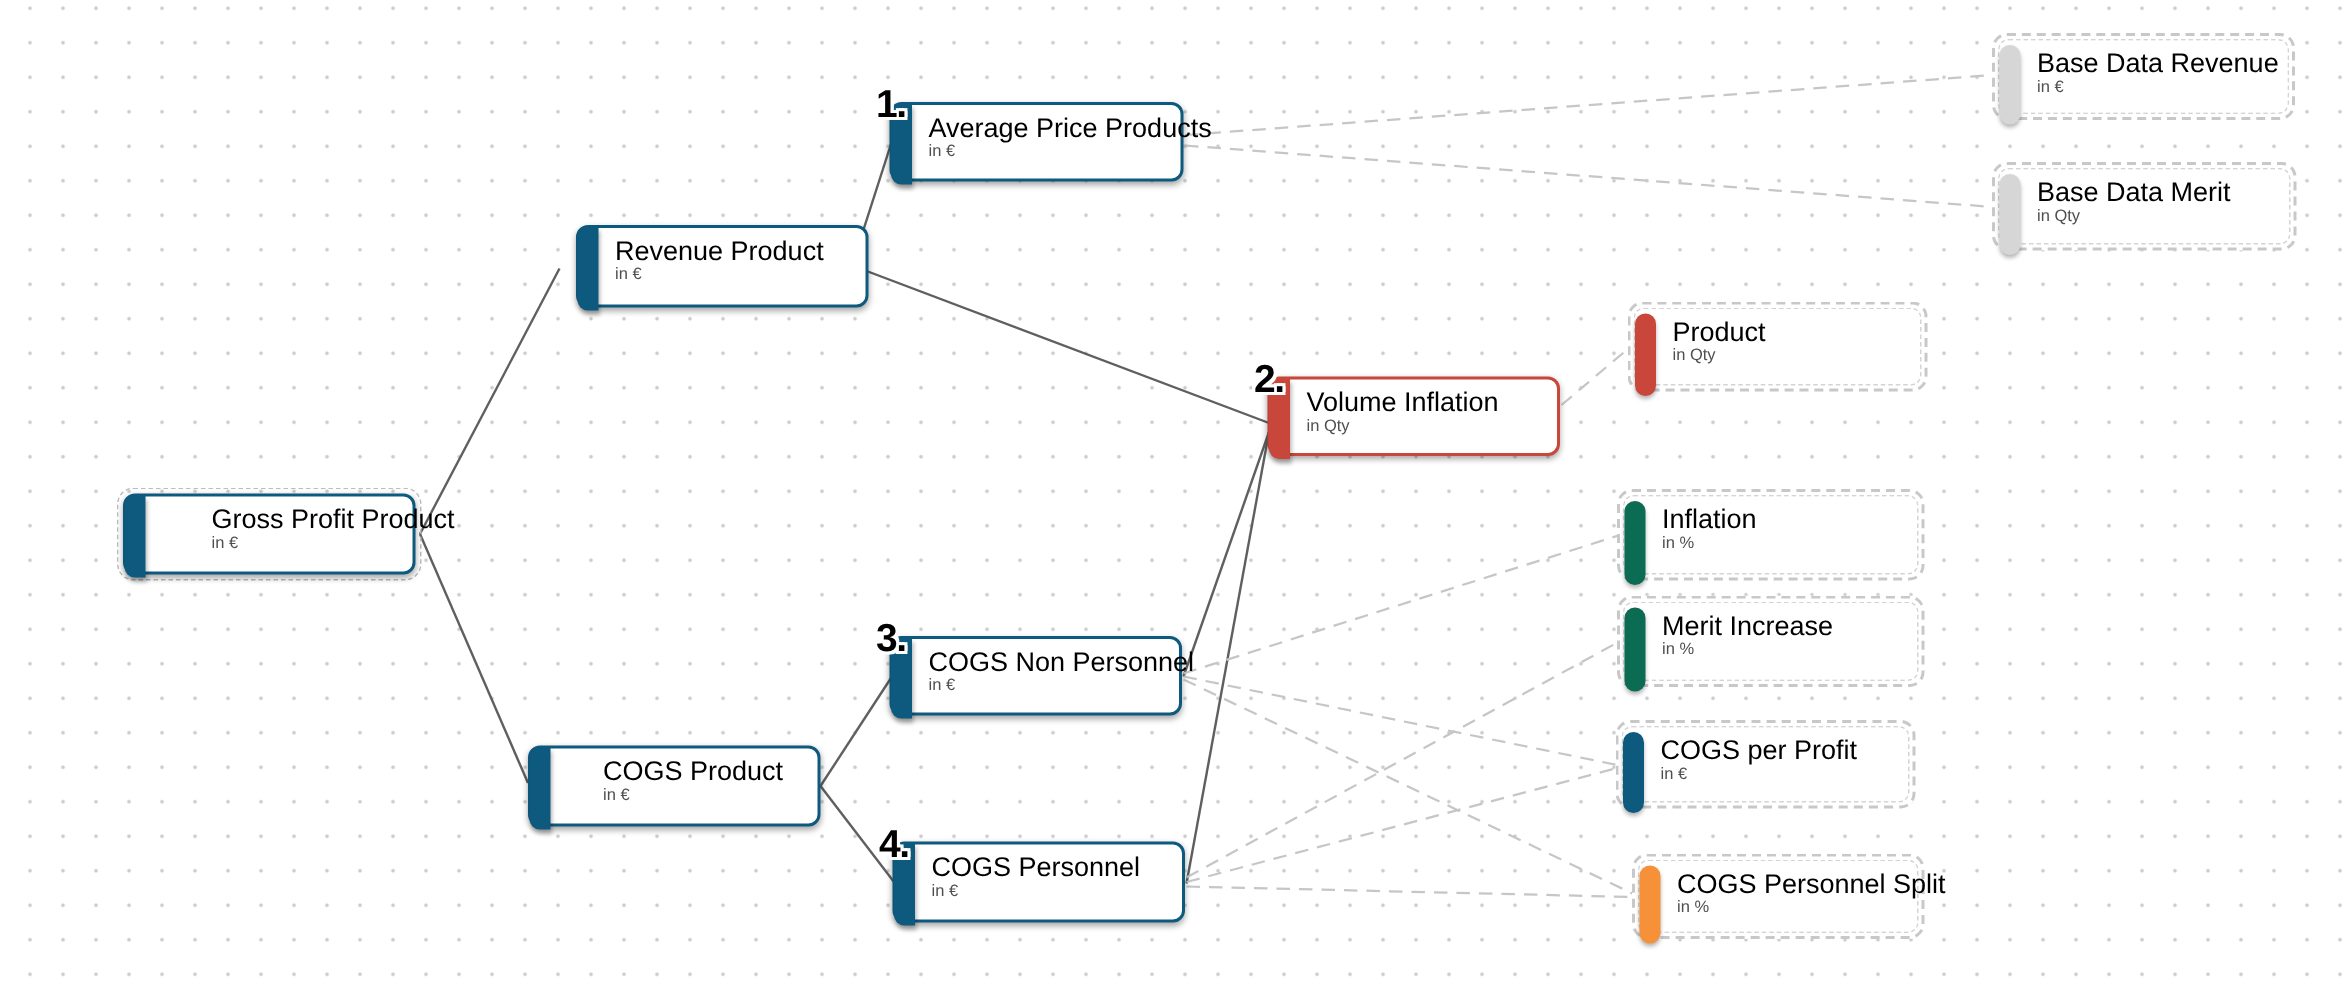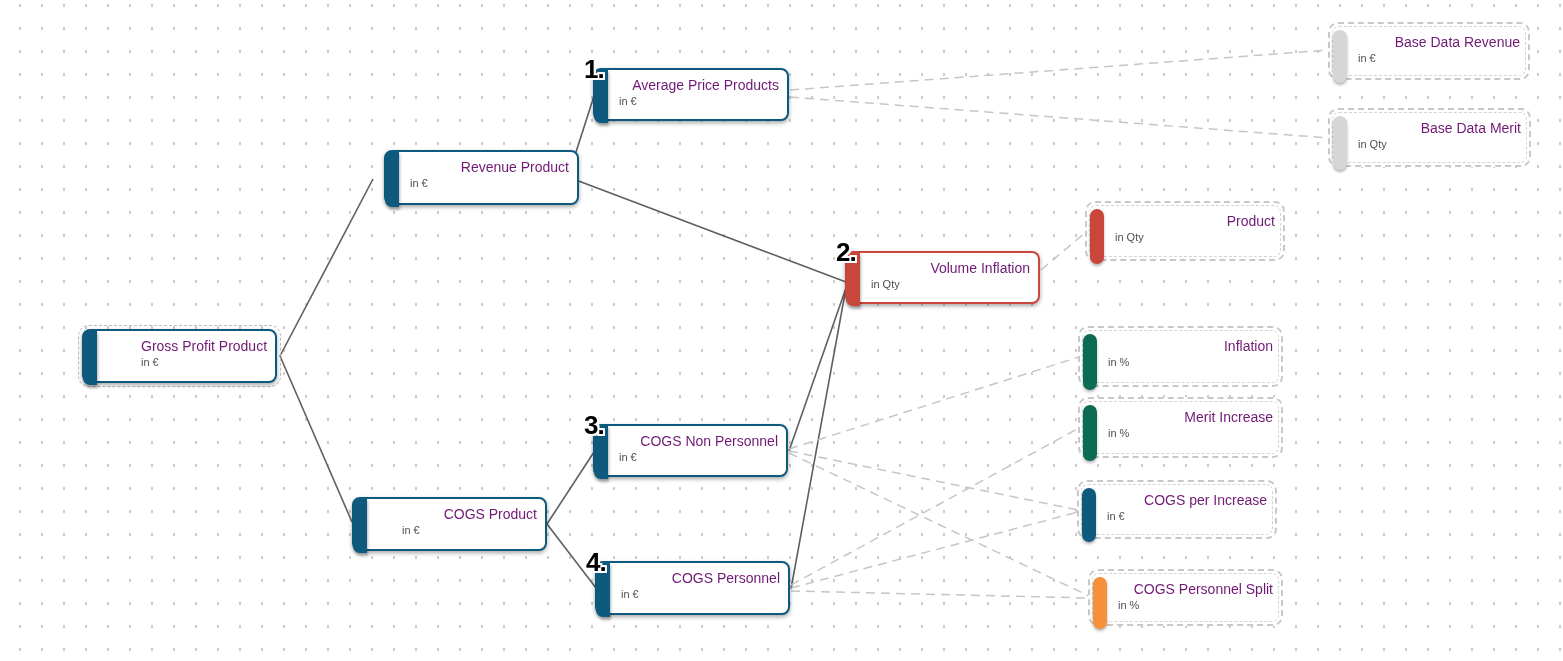--- a/index.html
+++ b/index.html
@@ -11,21 +11,21 @@
     position:relative;width:1563px;height:661px;
     background-image:radial-gradient(circle,#cccccc 1.2px,transparent 1.4px);
     background-size:22px 23px;background-position:9px 17px;
   }
   svg.edges{position:absolute;left:0;top:0;pointer-events:none;}
   line.solid{stroke:#5f5f5f;stroke-width:1.6;}
   line.dashed{stroke:#c6c6c6;stroke-width:1.5;stroke-dasharray:9 6;}
 
   .node{position:absolute;box-sizing:border-box;background:#fff;z-index:2;}
   .node .txt{position:relative;z-index:2;padding:7px 8px 0 24px;}
-  .title{font-size:14px;color:#701a75;line-height:17px;white-space:nowrap;text-align:right;}
+  .title{font-size:18px;color:#000000;line-height:17px;white-space:nowrap;}
   .unit{font-size:11px;color:#4f4f4f;line-height:14px;white-space:nowrap;}
 
   
   .node.solid{
     border:2.5px solid #0e5a7e;border-radius:8px;
     box-shadow:0 2px 4px rgba(0,0,0,.35);
   }
   .node.solid .bar{
     position:absolute;left:-1px;top:-1px;bottom:-4px;width:14px;
     border-radius:7px 0 0 7px;box-shadow:1px 3px 3px rgba(0,0,0,.3);z-index:1;
@@ -164,21 +164,21 @@
     <span class="bar" style="background-color: rgb(12, 107, 83);"></span>
     <div class="txt">
       <div class="title">Merit Increase</div>
       <div class="unit">in %</div>
     </div>
   </div>
 
   <div class="node dashed" style="left:1077px;top:480px;width:200px;height:59px">
     <span class="bar" style="background-color: rgb(14, 90, 126);"></span>
     <div class="txt">
-      <div class="title">COGS per Increase</div>
+      <div class="title">COGS per Profit</div>
       <div class="unit">in €</div>
     </div>
   </div>
 
   <div class="node dashed" style="left:1088px;top:569px;width:195px;height:57px">
     <span class="bar" style="background-color: rgb(246, 145, 58);"></span>
     <div class="txt">
       <div class="title">COGS Personnel Split</div>
       <div class="unit">in %</div>
     </div>

